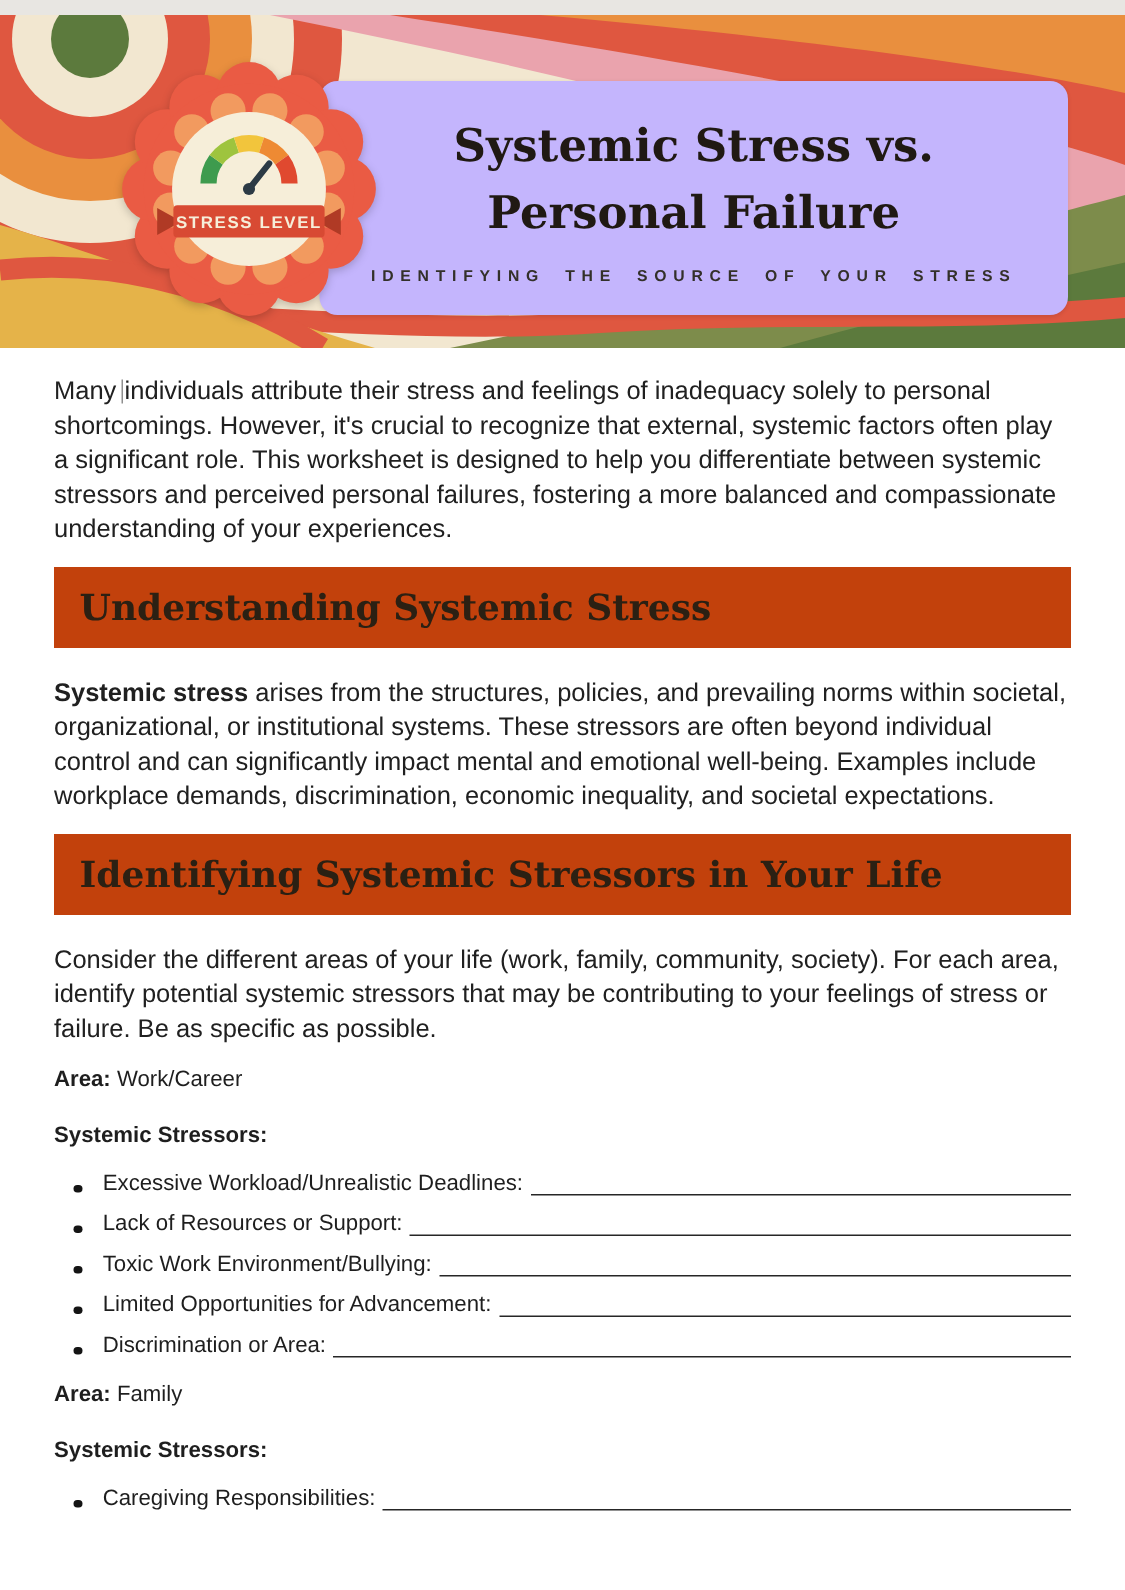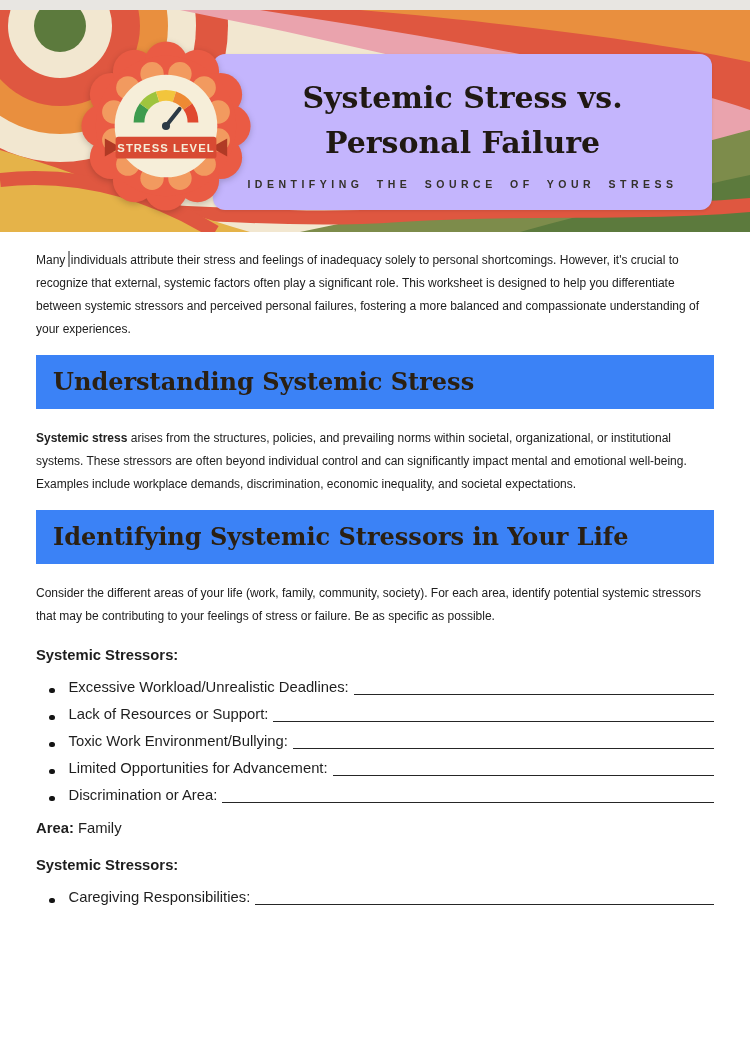--- a/index.html
+++ b/index.html
@@ -29,26 +29,26 @@
     margin-top:13px; font-size:10.5px; font-weight:700;
     letter-spacing:4.5px; word-spacing:6px; color:#33302a;text-align:right;
   }
   .badge {
     position:absolute; left:76px; top:26px; width:180px; height:180px;
     filter:drop-shadow(0 2px 3px rgba(0,0,0,0.20));
   }
 
   
   .main { padding:17px 36px 0; }
-  .para { font-size:12px; line-height:23px; color:#202020; }
+  .para { font-size:17px; line-height:23px; color:#202020; }
   .caret {
     display:inline-block; width:1.5px; height:16px; background:#8f8f8f;
     vertical-align:-3px; margin:0 1px 0 3px;
   }
-  .banner { background:#3b82f6; padding:12px 17px; margin:14px 0 18px; }
+  .banner { background:#c2410c; padding:12px 17px; margin:14px 0 18px; }
   .banner-h {
     font-family:"DejaVu Serif","Liberation Serif",serif;
     font-size:24px; line-height:30px; font-weight:700; color:#2b2013;
   }
   b { font-weight:700; }
   .area-line { margin-top:14px; font-size:14.8px; line-height:19px; }
   .stressors-line { margin-top:18px; font-size:14.8px; line-height:19px; font-weight:700; }
   .stressor-list { list-style:none; margin:12px 0 0; padding:0 0 0 13px; }
   .stressor-item {
     display:flex; align-items:center;
@@ -163,20 +163,21 @@
   </div>
 
   <p class="para"><b>Systemic stress</b> <span>arises from the structures, policies, and prevailing norms within societal, organizational, or institutional systems. These stressors are often beyond individual control and can significantly impact mental and emotional well-being. Examples include workplace demands, discrimination, economic inequality, and societal expectations.</span></p>
 
   <div class="banner">
     <h2 class="banner-h">Identifying Systemic Stressors in Your Life</h2>
   </div>
 
   <p class="para">Consider the different areas of your life (work, family, community, society). For each area, identify potential systemic stressors that may be contributing to your feelings of stress or failure. Be as specific as possible.</p>
 
+  <p class="area-line"><b>Area:</b> <span>Work/Career</span></p>
 
   <p class="stressors-line">Systemic Stressors:</p>
 
   <ul class="stressor-list">
     <li class="stressor-item">
       <span class="bullet"></span>
       <span class="li-label">Excessive Workload/Unrealistic Deadlines:</span>
       <span class="blank"></span>
     </li>
     <li class="stressor-item">

